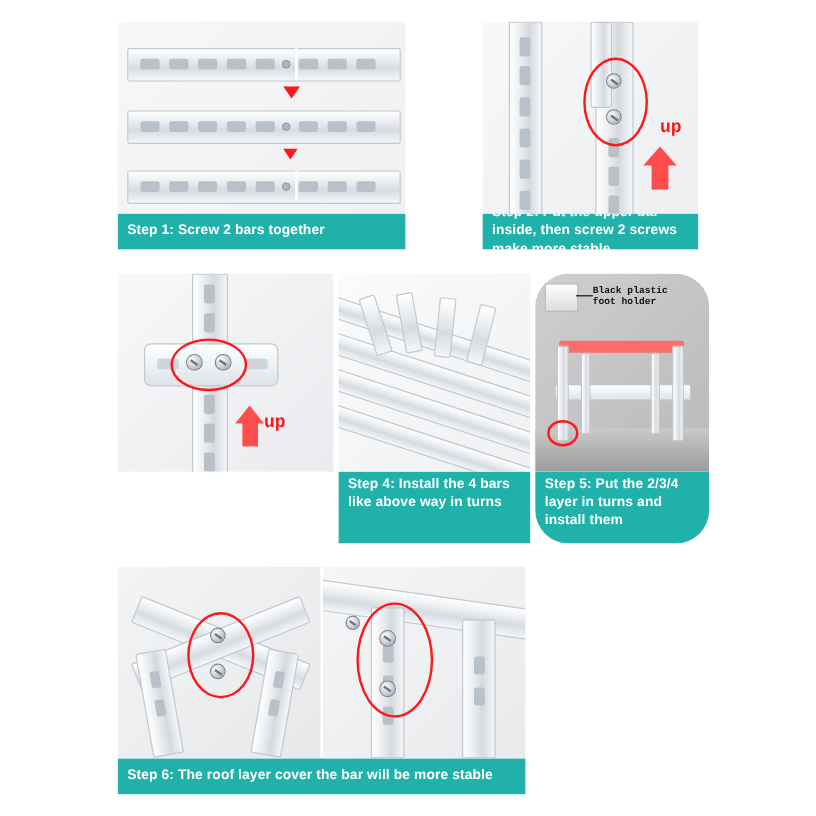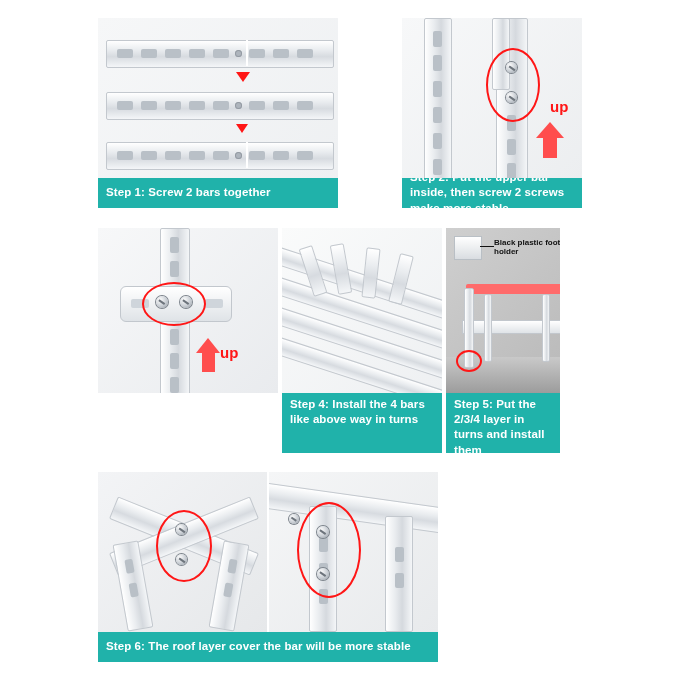--- a/index.html
+++ b/index.html
@@ -24,20 +24,21 @@
   .panel {
     position: absolute;
     box-sizing: border-box;
     overflow: hidden;
   }
   .photo {
     position: relative;
     width: 100%;
     background: #f3f4f6;
     overflow: hidden;
+    font-family: Liberation Mono, monospace;
   }
   .caption {
     box-sizing: border-box;
     background: #20b2aa;
     color: #ffffff;
     font-size: 11.5px;
     line-height: 1.32;
     padding: 4px 6px 4px 8px;
     font-weight: 700;
     letter-spacing: 0.1px;
@@ -250,21 +251,21 @@
       <div class="bar" style="left:24px; top:18px; width:12px; height:48px; transform:rotate(-18deg);"></div>
       <div class="bar" style="left:52px; top:16px; width:12px; height:48px; transform:rotate(-10deg);"></div>
       <div class="bar" style="left:82px; top:20px; width:12px; height:48px; transform:rotate(6deg);"></div>
       <div class="bar" style="left:112px; top:26px; width:12px; height:48px; transform:rotate(14deg);"></div>
     </div>
     <div class="caption" style="height:60px;">
       <span>Step 4: Install the 4 bars like above way in turns</span>
     </div>
   </div>
 
-  <div class="panel" style="left:446px; top:228px; width:114px; height:225px;">
+  <div class="panel" style="left:446px; top:228px; width:145px; height:225px;border-radius:28px;">
     <div class="photo" style="height:165px; background:linear-gradient(135deg,#cfcfcf 0%, #b9b9b9 100%);">
       <div class="floor" style="height:36px; background:linear-gradient(to bottom,#c9c9c9,#9c9c9c);"></div>
 
       <div style="position:absolute; left:20px; top:56px; width:104px; height:10px; background:#ff6b6b; border-radius:2px;"></div>
       <div style="position:absolute; left:16px; top:92px; width:112px; height:12px; background:linear-gradient(to bottom,#ffffff,#dfe3e7); border:1px solid #c2c7cd;"></div>
       <div class="bar vert" style="left:18px; top:60px; width:8px; height:78px;"></div>
       <div class="bar vert" style="left:114px; top:60px; width:8px; height:78px;"></div>
       <div class="bar vert" style="left:38px; top:66px; width:6px; height:66px;"></div>
       <div class="bar vert" style="left:96px; top:66px; width:6px; height:66px;"></div>
 

